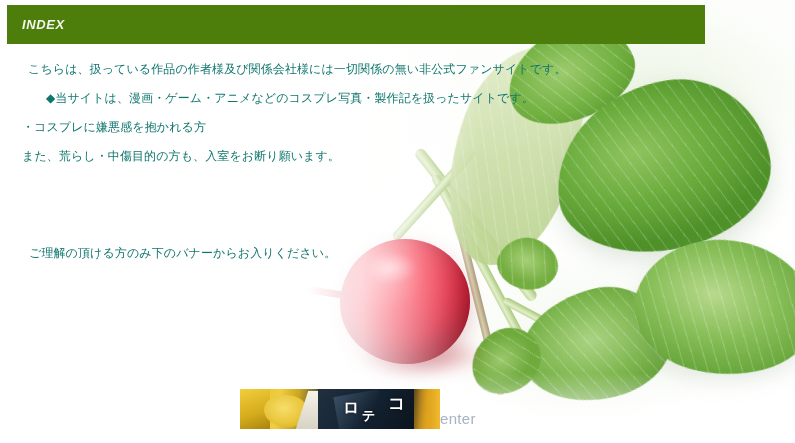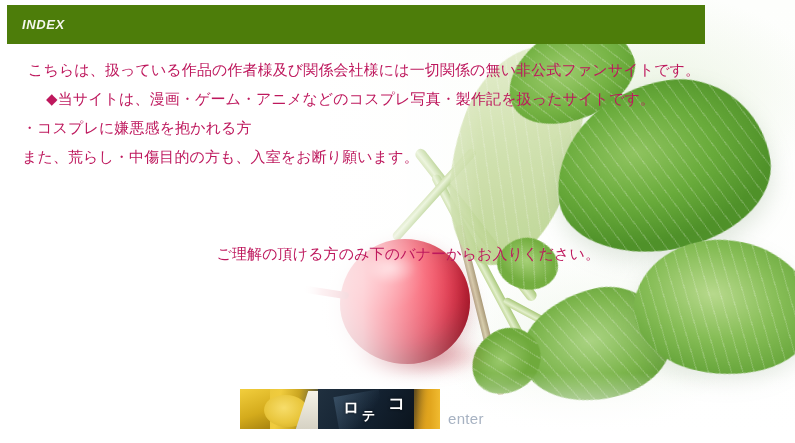--- a/index.html
+++ b/index.html
@@ -188,32 +188,32 @@
   }
 
   
   #content {
     position: absolute;
     left: 0; top: 55px;
     width: 600px;
     z-index: 4;
   }
   .para {
-    color: #be185d;
-    font-size: 15px;
+    color: #0f766e;
+    font-size: 12px;
     line-height: 29px;
     white-space: pre;
     letter-spacing: 0.1px;
   }
   .para-indent   { padding-left: 28px; }
   .para-bullet   { padding-left: 10px; margin-left: 36px; }
   .para-sub      { padding-left: 22px; }
   .para-flush    { padding-left: 22px; }
   .spacer-block  { height: 68px; }
-  .para-closing  { padding-left: 29px; text-align: right; }
+  .para-closing  { padding-left: 29px; }
 
   
   #banner-wrap {
     position: absolute;
     left: 240px; top: 389px;
     z-index: 6;
     display: flex;
     align-items: flex-end;
   }
   #banner {
@@ -264,21 +264,21 @@
     font-family: "DejaVu Sans", sans-serif;
     font-weight: bold;
     text-shadow: 0 0 3px rgba(0,0,0,0.75);
     line-height: 1;
   }
   .kana-1 { left: 103px; top: 11px; font-size: 16px; }
   .kana-2 { left: 122px; top: 20px; font-size: 13px; }
   .kana-3 { left: 148px; top: 6px;  font-size: 17px; }
 
   #enter-label {
-    margin-left: 8px;
+    margin-left: 0;
     margin-bottom: 2px;
     color: #a7b2c2;
     font-size: 15px;
     letter-spacing: 0.3px;
   }
 </style>
 </head>
 <body>
 
 <div id="page" style="background: rgb(255, 255, 255);">

